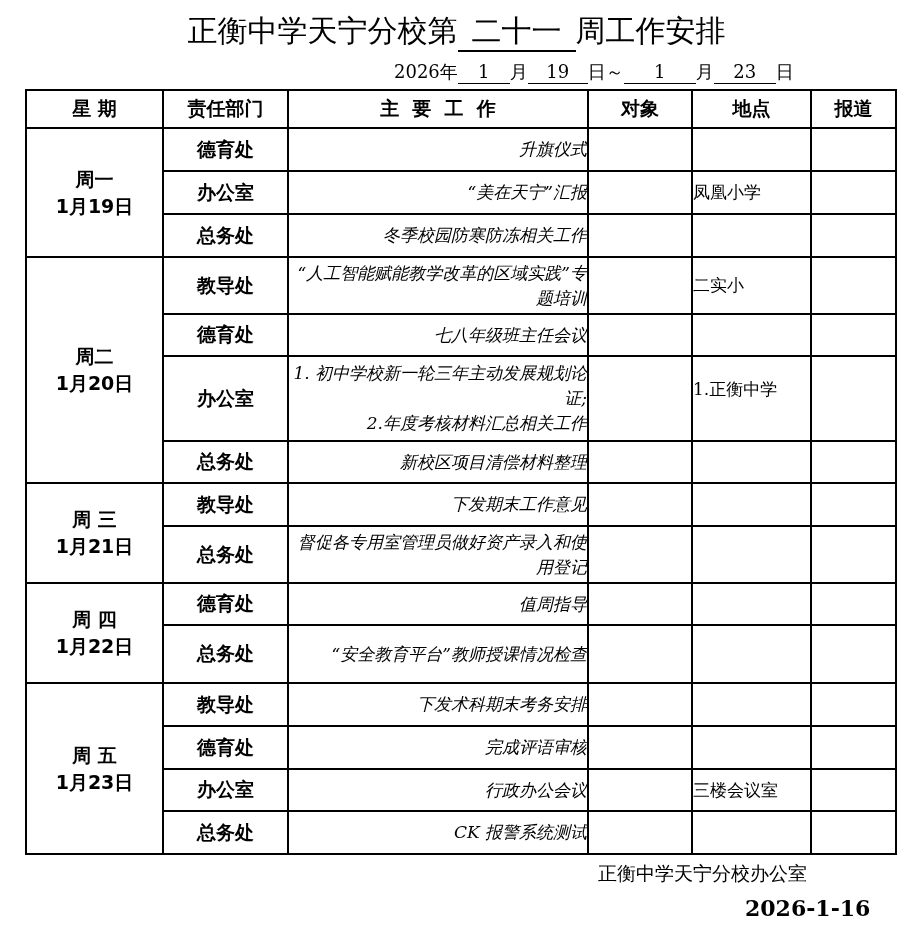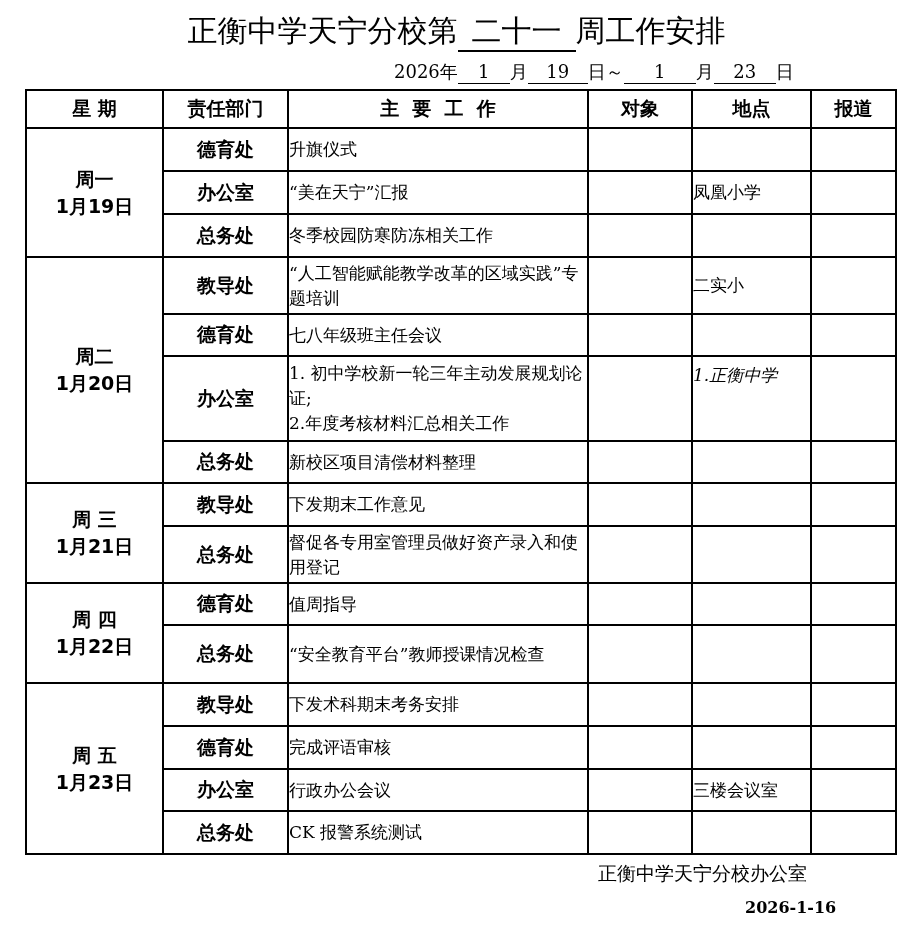--- a/index.html
+++ b/index.html
@@ -19,28 +19,28 @@
     border-collapse:collapse; table-layout:fixed; width:870px;
   }
   table.sched td, table.sched th {
     border:2px solid #000; padding:0; vertical-align:middle;
   }
   th {
     font-family:"DejaVu Sans", sans-serif; font-weight:bold; font-size:19px; height:36px; text-align:center;
   }
   td.day { font-family:"DejaVu Sans", sans-serif; font-weight:bold; font-size:19px; text-align:center; line-height:27px; }
   td.dept { font-family:"DejaVu Sans", sans-serif; font-weight:bold; font-size:19px; text-align:center; }
-  td.work { font-family:"DejaVu Serif", serif; font-size:17px; line-height:25px; padding:0 6px 0 10px; text-align:left; }
+  td.work { font-family:"DejaVu Serif", serif; font-size:17px; line-height:25px; padding:0 6px 0 10px; text-align:right;font-style:italic; }
   td.place { font-family:"DejaVu Serif", serif; font-size:17px; line-height:25px; padding:0 6px 0 10px; text-align:left; }
-  td.place.top { vertical-align:top; padding-top:6px;font-style:italic; }
+  td.place.top { vertical-align:top; padding-top:20px; }
   .footer-org {
     position:absolute; left:598px; top:860px; font-family:"DejaVu Serif", serif; font-size:19px; line-height:26px;
   }
   .footer-date {
-    position:absolute; left:745px; top:895px; font-family:"DejaVu Serif", serif; font-weight:bold; font-size:16px; line-height:26px;
+    position:absolute; left:745px; top:895px; font-family:"DejaVu Serif", serif; font-weight:bold; font-size:22px; line-height:26px;
   }
 </style>
 </head>
 <body>
 
 <div class="title">
   <span>正衡中学天宁分校第</span><span class="ul">二十一</span><span>周工作安排</span>
 </div>
 
 <div class="dateline">

